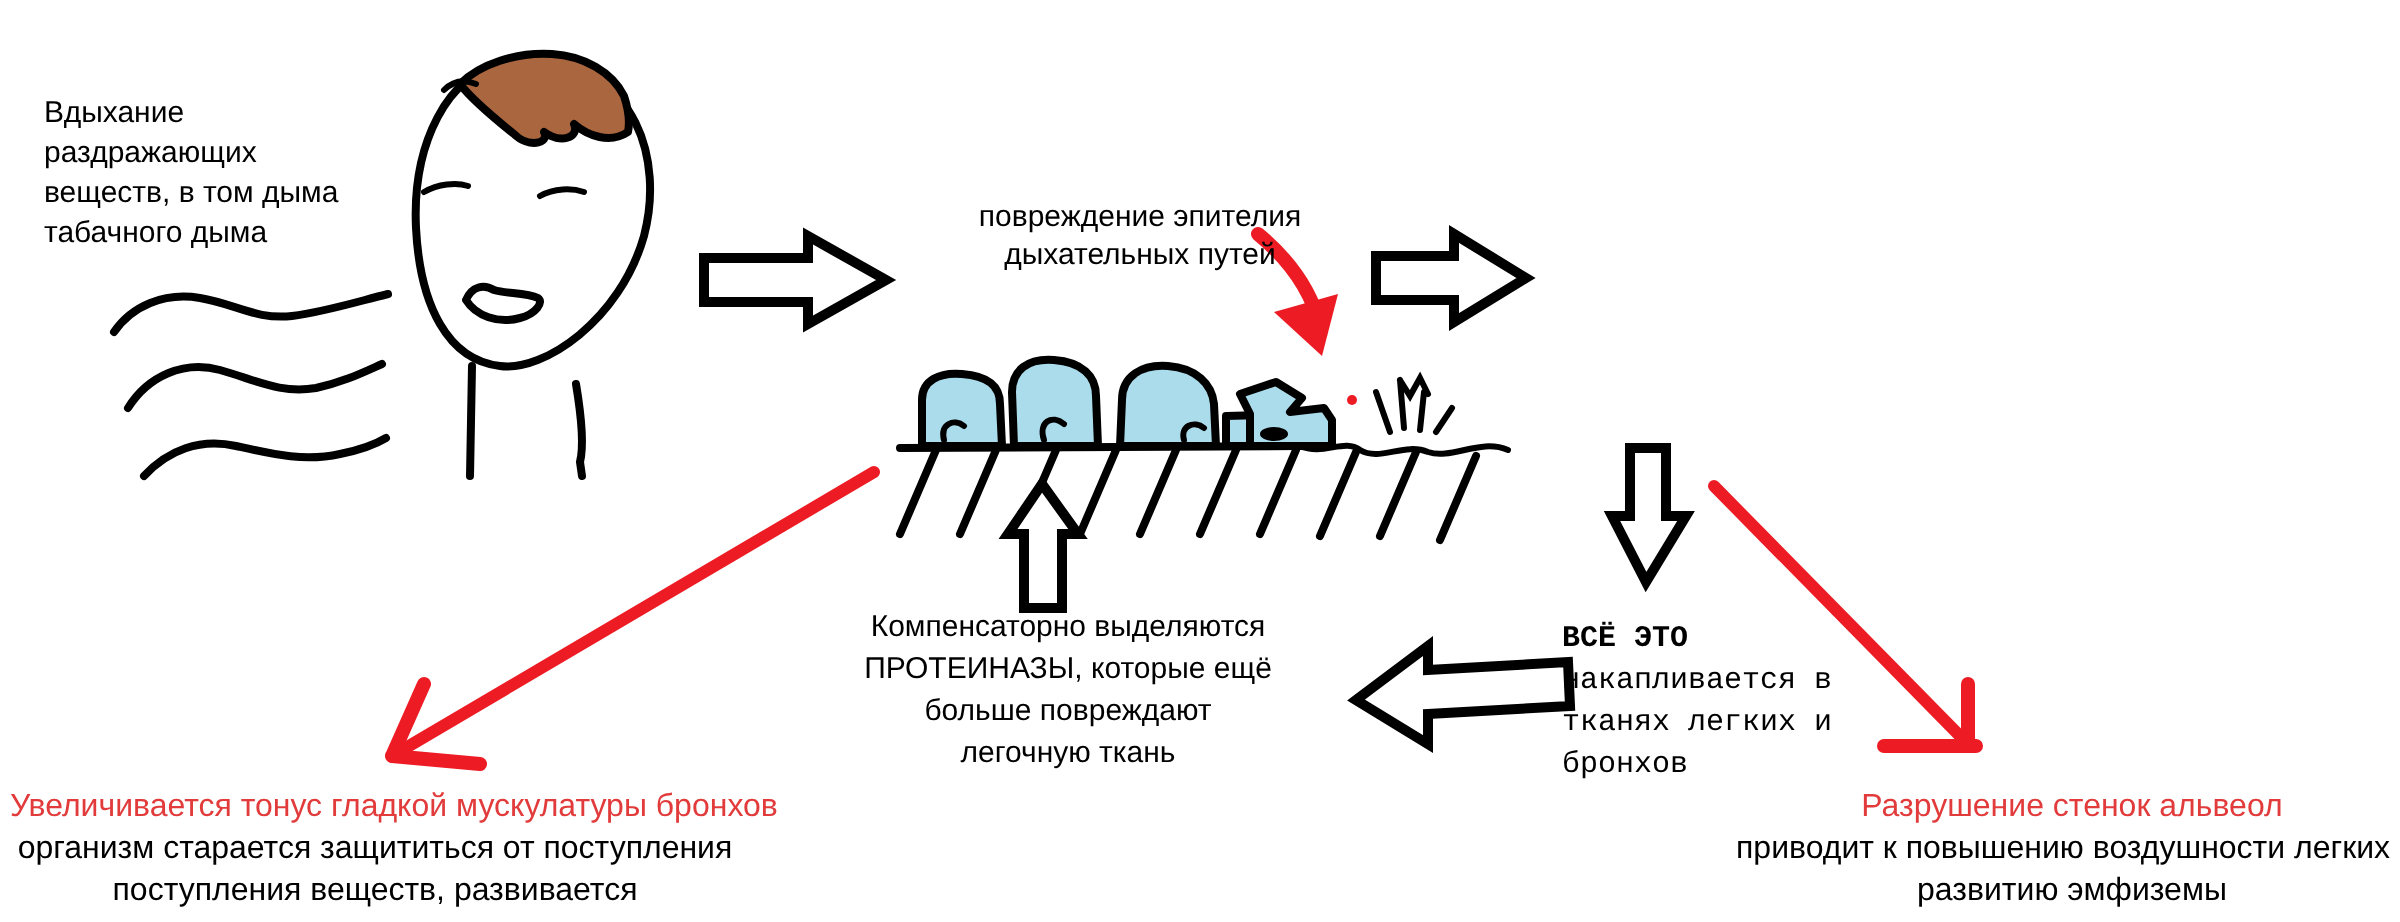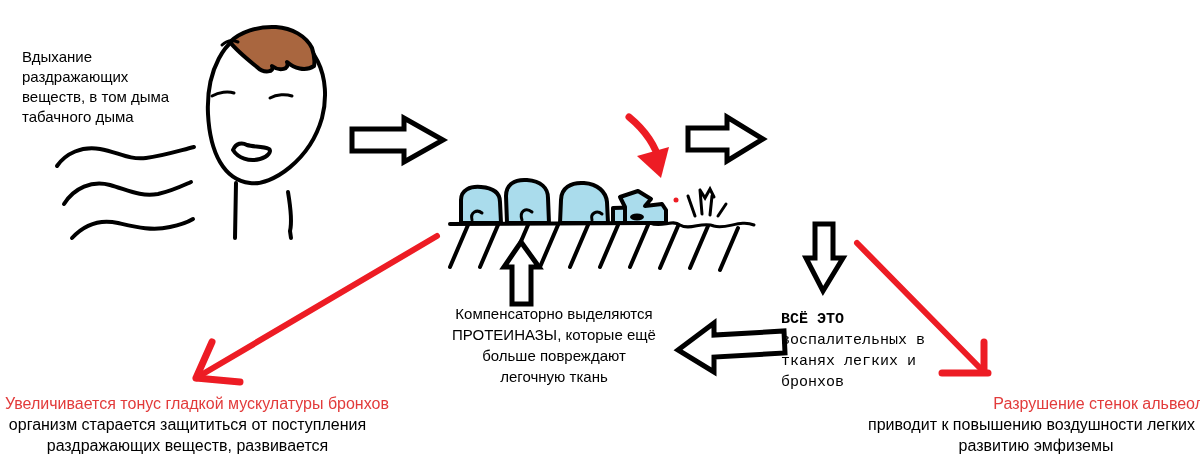--- a/index.html
+++ b/index.html
@@ -16,21 +16,21 @@
     background:var(--background);
     font-family:"Liberation Sans", sans-serif;
     color:var(--ink);
     margin-top:20px;
   }
   .canvas svg{position:absolute;left:0;top:0;}
   .txt{position:absolute;font-size:15px;line-height:20px;}
   .txt div{white-space:nowrap;}
   .center{text-align:center;}
   .bold{font-weight:bold;}
-  .red{color:var(--text-red);text-align:right;}
+  .red{color:var(--text-red);}
   .big{font-size:16px;line-height:21px;}
   
   .ink-line{stroke:var(--ink);stroke-width:4;fill:none;stroke-linecap:round;}
   .ink-thin{stroke:var(--ink);stroke-width:3;fill:none;stroke-linecap:round;}
   .ink-shape{stroke:var(--ink);stroke-width:5;fill:var(--background);stroke-linejoin:miter;}
   .cell{stroke:var(--ink);stroke-width:4;fill:var(--cell-blue);stroke-linejoin:round;}
   .hair{stroke:var(--ink);stroke-width:4;fill:var(--hair-brown);stroke-linejoin:round;}
   .head{stroke:var(--ink);stroke-width:4;fill:var(--background);stroke-linejoin:round;}
   .red-line{stroke:var(--arrow-red);stroke-width:6;fill:none;stroke-linecap:round;}
   .red-thick{stroke:var(--arrow-red);stroke-width:7;fill:none;stroke-linecap:round;}
@@ -119,40 +119,44 @@
     </g>
   </svg>
 
   <div class="txt" style="left:22px;top:27px;">
     <div>Вдыхание</div>
     <div>раздражающих</div>
     <div>веществ, в том дыма</div>
     <div>табачного дыма</div>
   </div>
 
+  <div class="txt center" style="left:460px;top:79px;width:220px;line-height:19px;">
+    <div>повреждение эпителия</div>
+    <div>дыхательных путей</div>
+  </div>
 
 
   <div class="txt" style="left:781px;top:289px;line-height:21px;font-family:Liberation Mono, monospace;">
     <div class="bold">ВСЁ ЭТО</div>
-    <div>воспалительных в</div>
+    <div>накапливается в</div>
     <div>тканях легких и</div>
     <div>бронхов</div>
   </div>
 
-  <div class="txt center" style="left:424px;top:283px;width:260px;line-height:21px;">
+  <div class="txt center" style="left:404px;top:283px;width:260px;line-height:21px;">
     <div>Компенсаторно выделяются</div>
     <div>ПРОТЕИНАЗЫ, которые ещё</div>
     <div>больше повреждают</div>
     <div>легочную ткань</div>
   </div>
 
   <div class="txt center big" style="left:5px;top:373px;width:365px;">
     <div class="red">Увеличивается тонус гладкой мускулатуры бронхов</div>
     <div>организм старается защититься от поступления</div>
-    <div>раздражающих веществ, развивается</div>
+    <div>поступления веществ, развивается</div>
   </div>
 
   <div class="txt center big" style="left:868px;top:373px;width:336px;">
     <div class="red">Разрушение стенок альвеол</div>
     <div>приводит к повышению воздушности легких и</div>
     <div>развитию эмфиземы</div>
   </div>
 
 </div>
 

